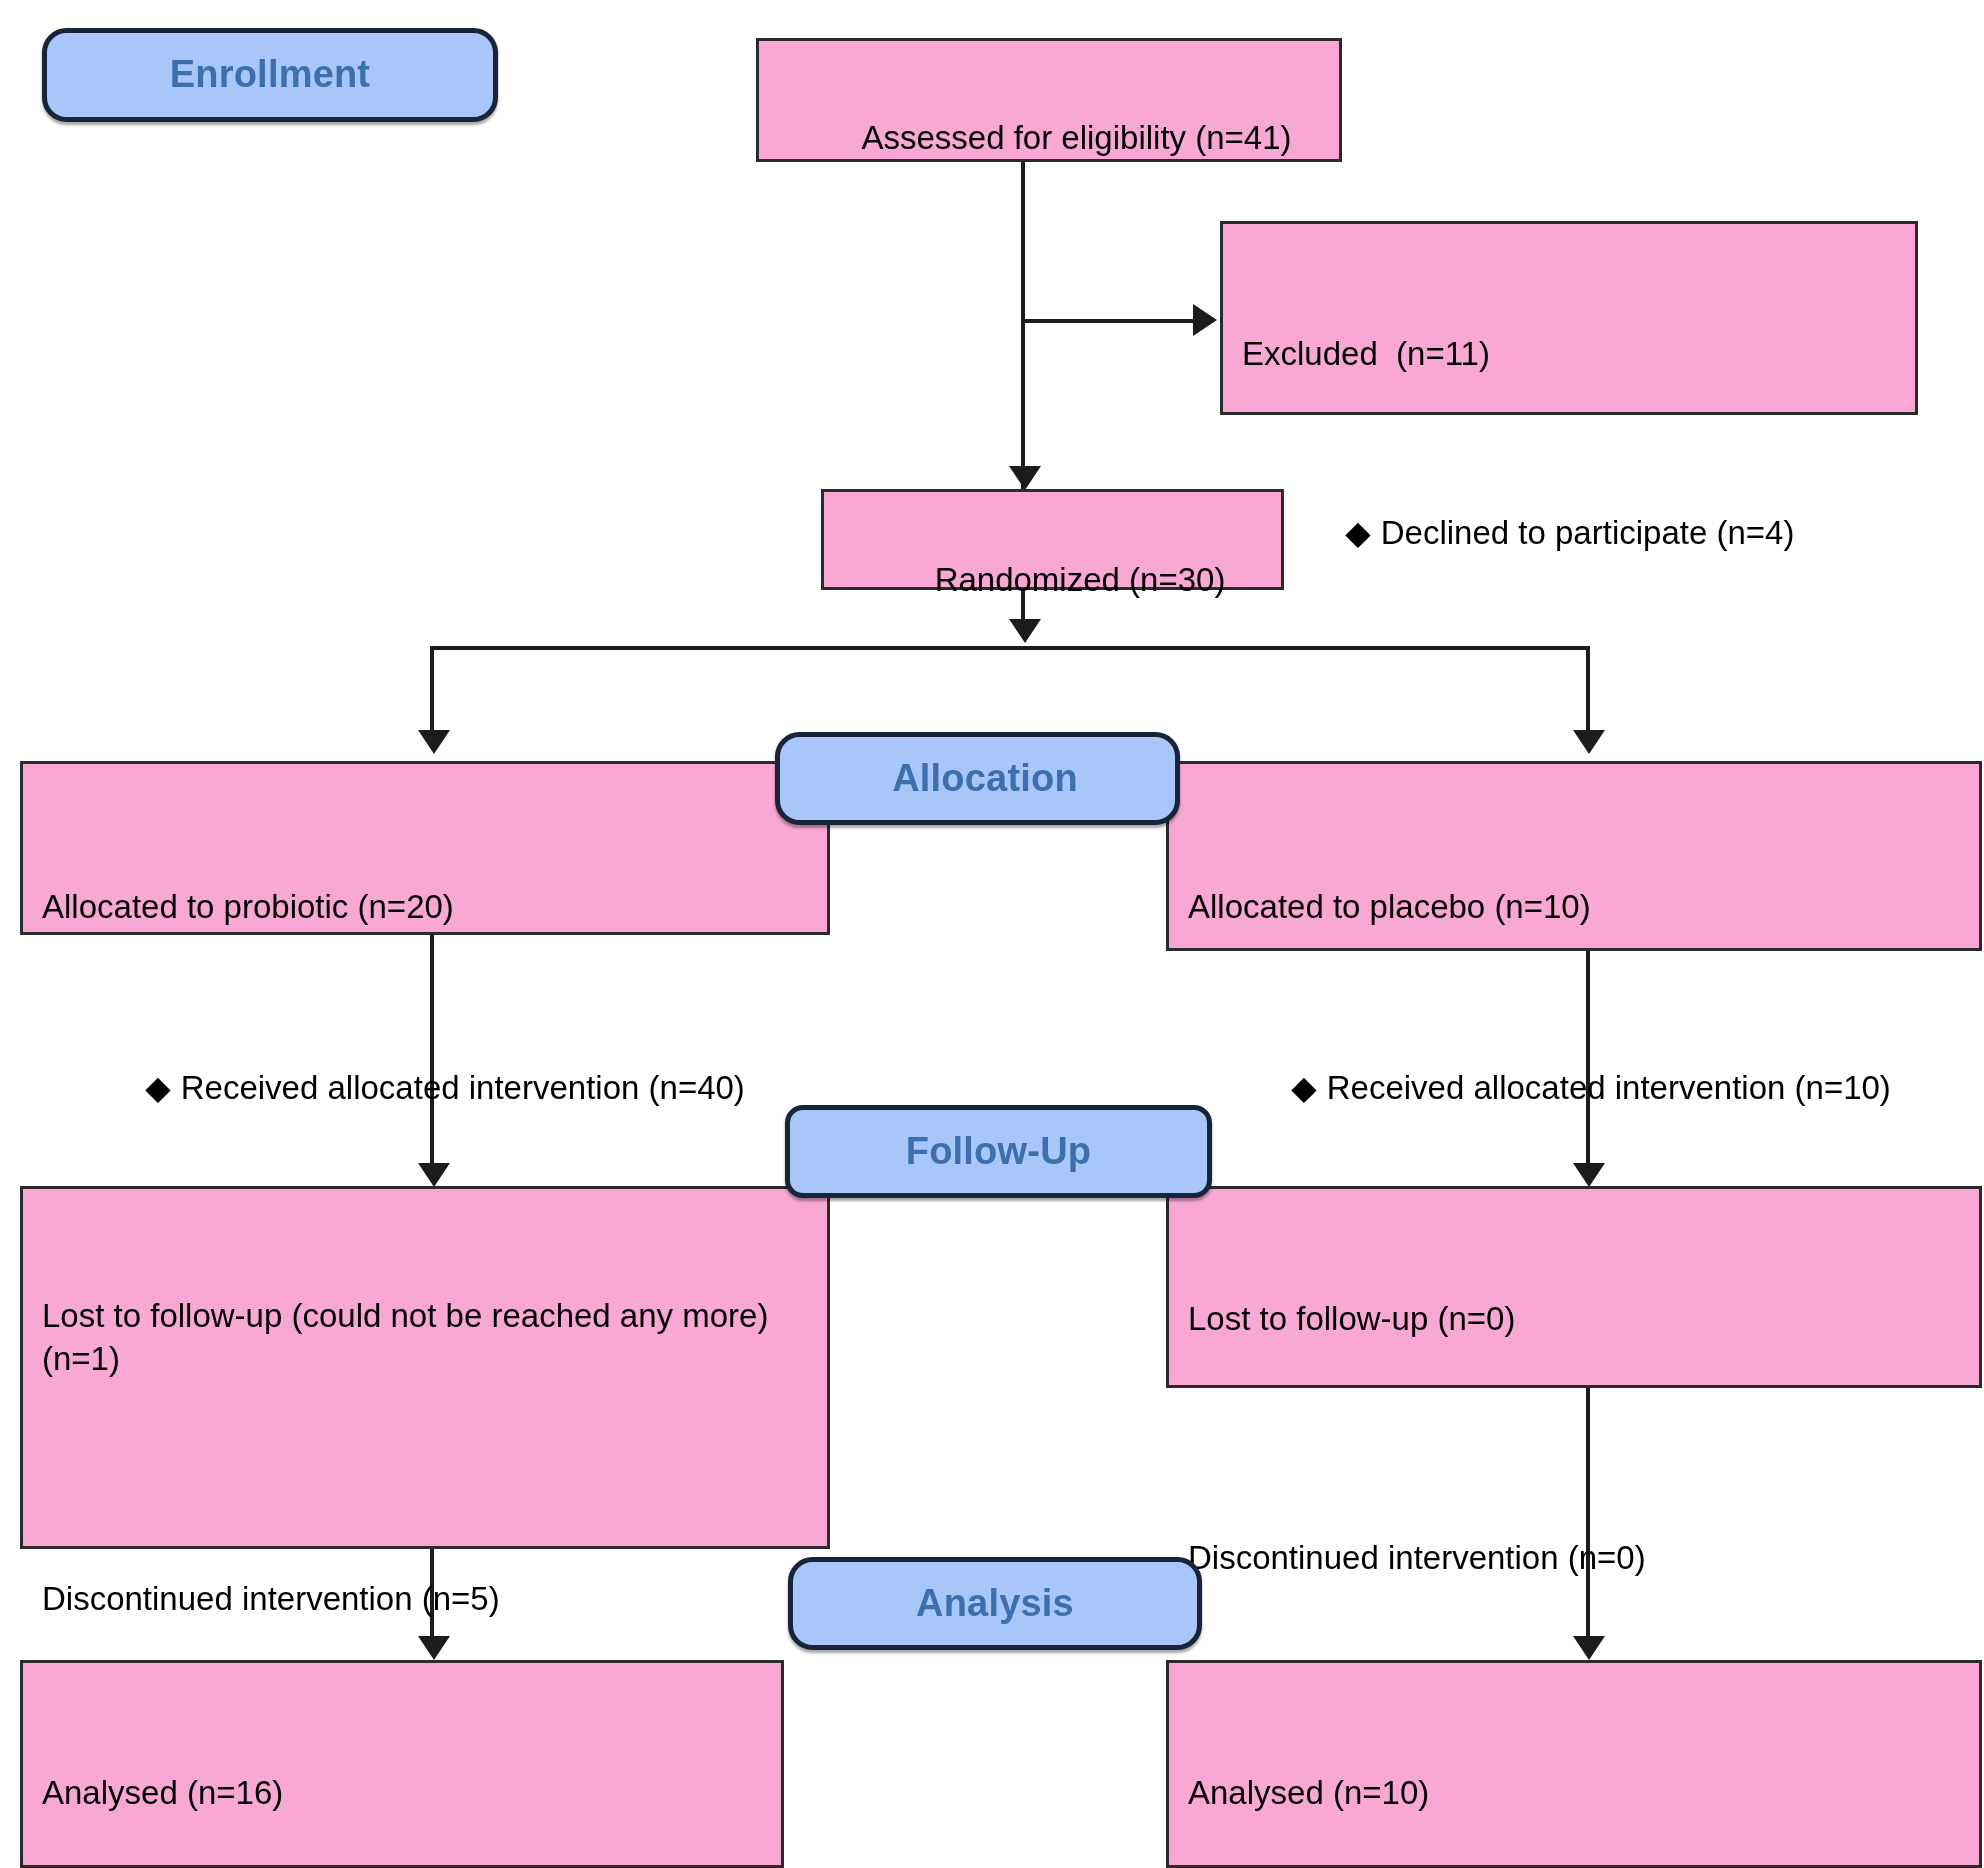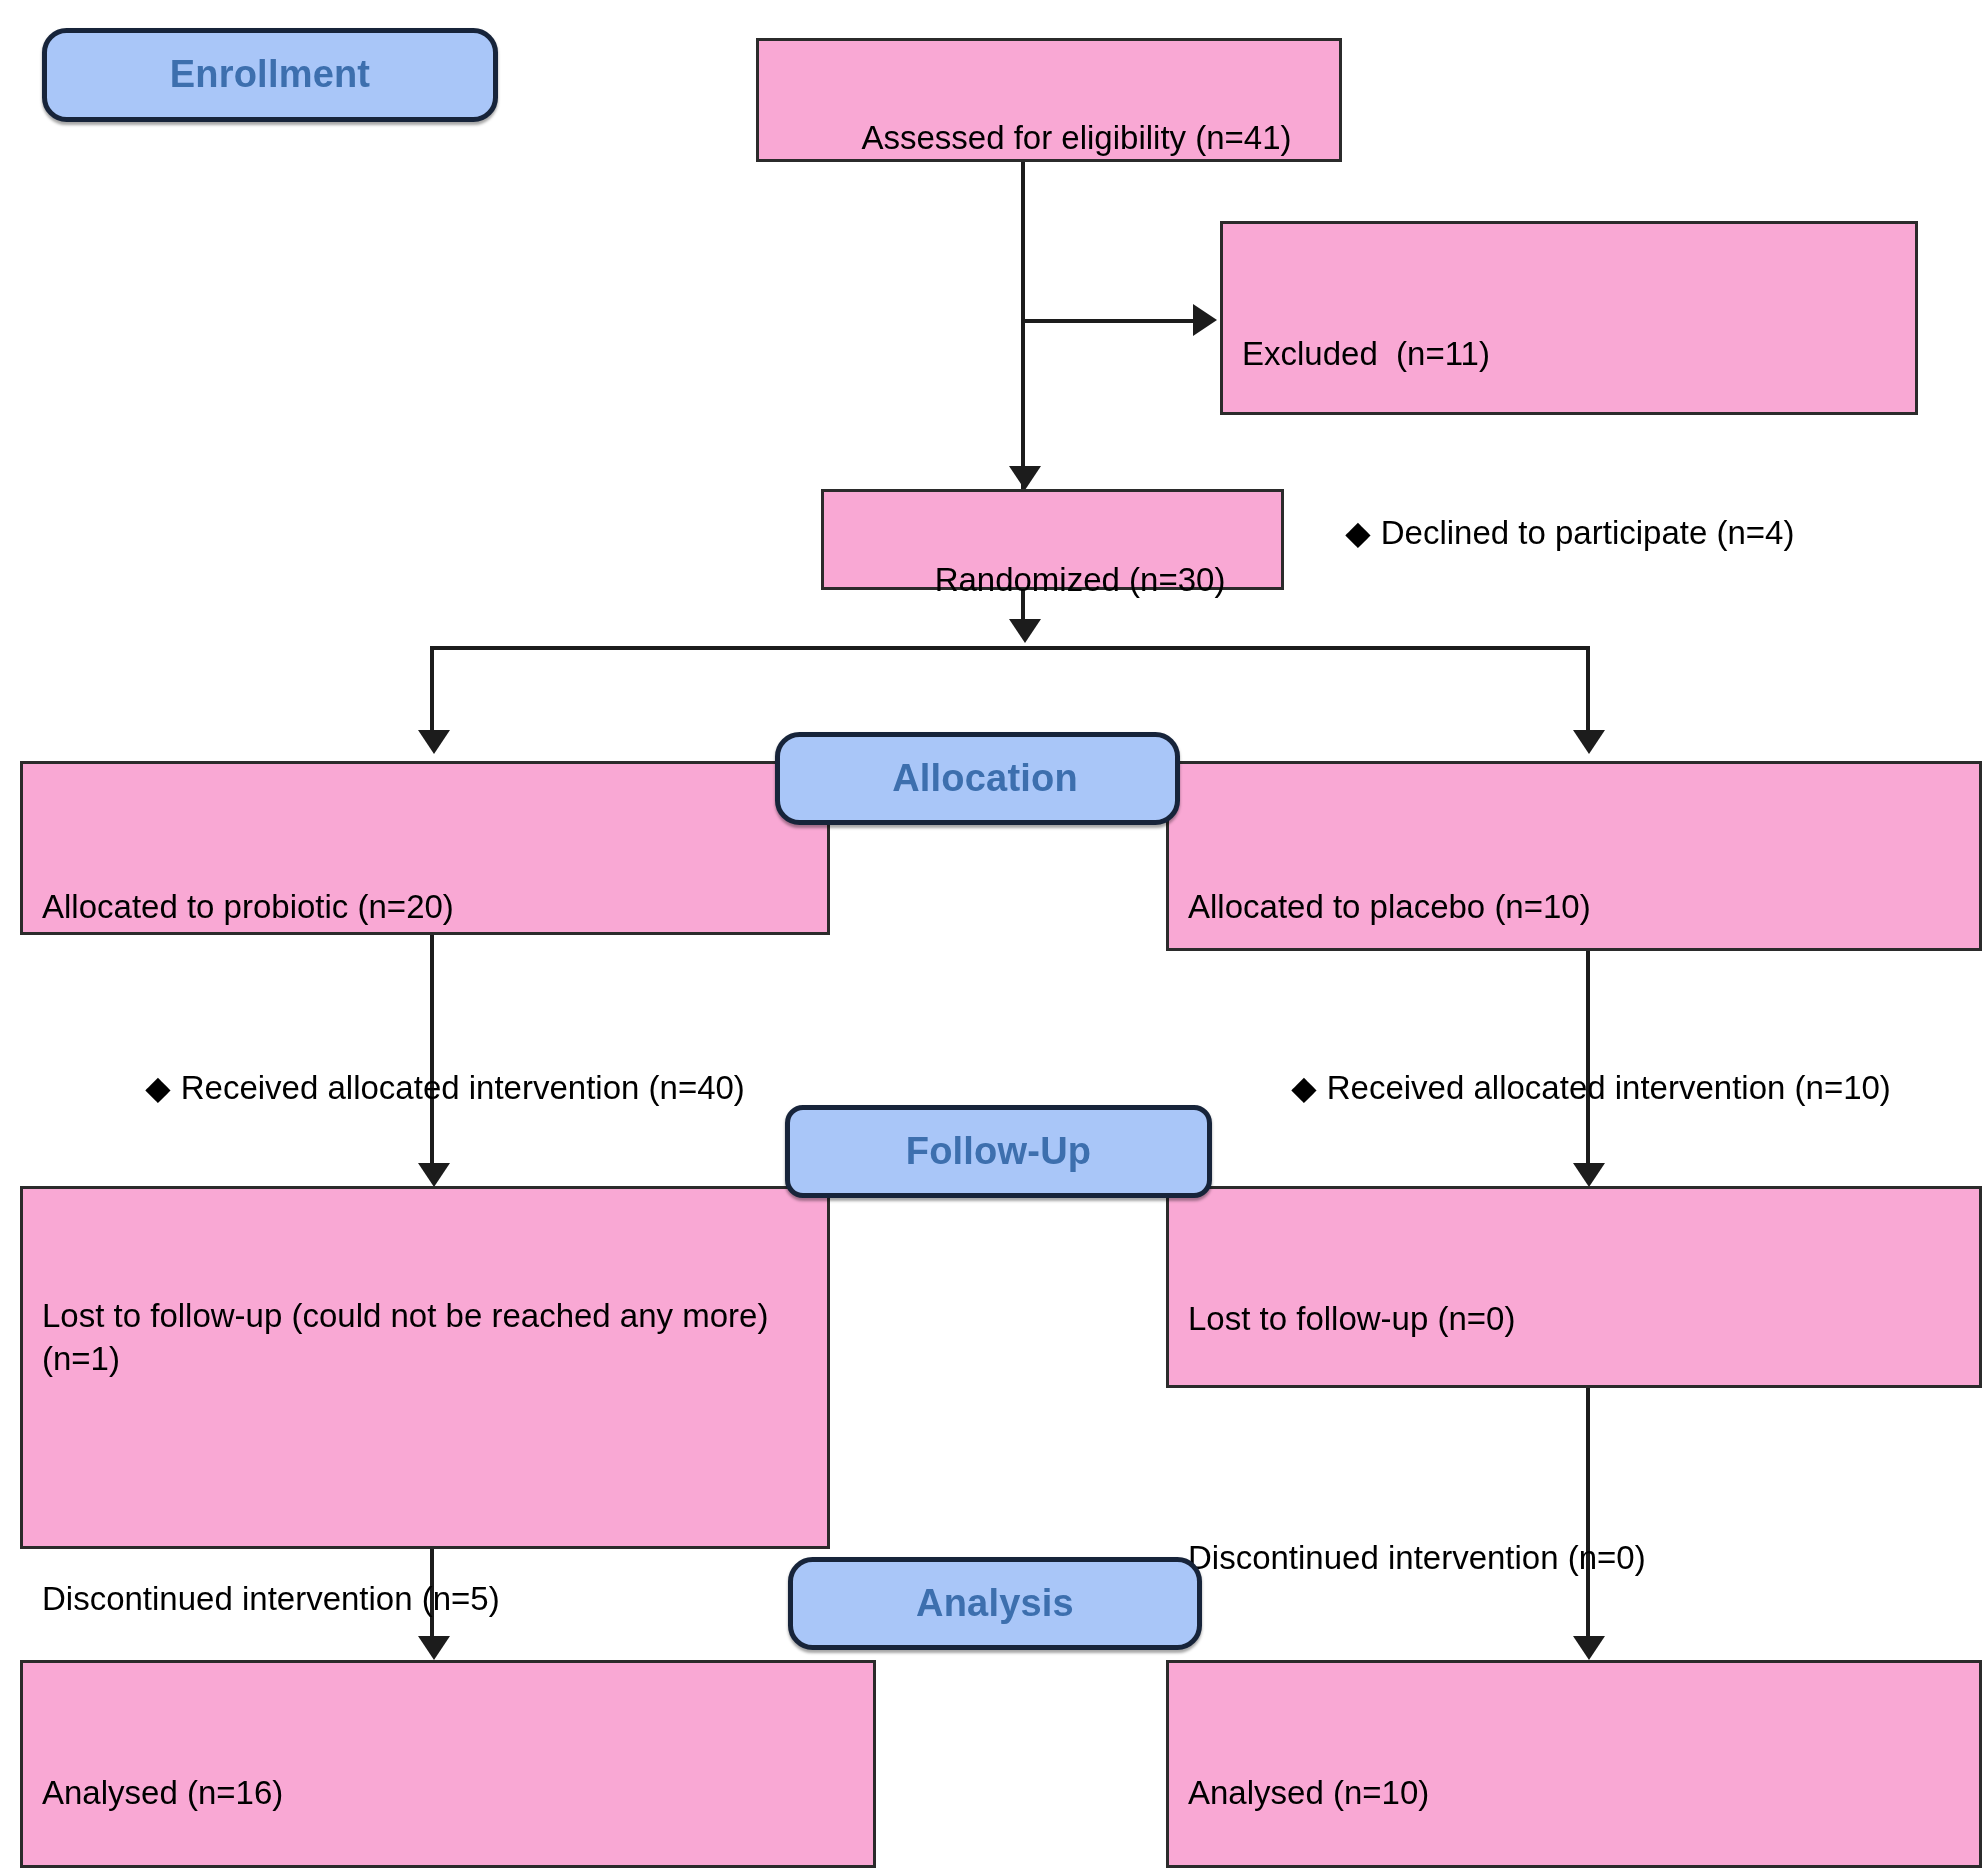--- a/index.html
+++ b/index.html
@@ -177,21 +177,21 @@
 
   <div class="vline" style="left:430px;top:1549px;width:3.6px;height:94px;"></div>
   <div class="arrow-down" style="left:418px;top:1636px;"></div>
   <div class="vline" style="left:1586px;top:1388px;width:3.6px;height:255px;"></div>
   <div class="arrow-down" style="left:1573px;top:1636px;"></div>
 
   <div class="badge" style="left:788px;top:1557px;width:414px;height:93px;">
     <span>Analysis</span>
   </div>
 
-  <div class="node" style="left:20px;top:1660px;width:856px;height:208px;">
+  <div class="node" style="left:20px;top:1660px;width:764px;height:208px;">
     <div class="txt" style="top:23px;">
       <div>Analysed (n=16)</div>
       
     </div>
   </div>
 
   <div class="node" style="left:1166px;top:1660px;width:816px;height:208px;">
     <div class="txt" style="top:23px;">
       <div>Analysed (n=10)</div>
     </div>

